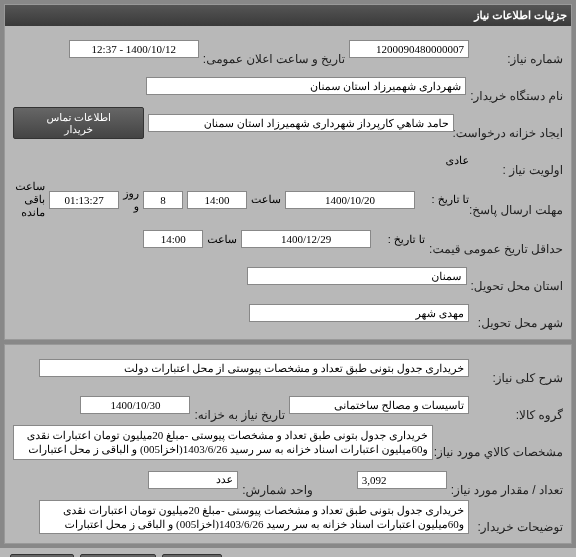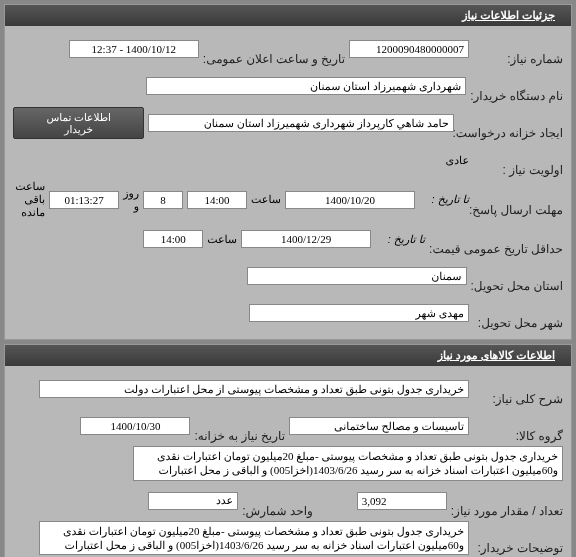--- a/index.html
+++ b/index.html
@@ -13,43 +13,42 @@
   direction: rtl;
 }
 .panel {
   background: #b8b8b8;
   margin: 4px;
   border: 1px solid #999;
 }
 .panel-header {
   background: linear-gradient(to bottom, #555, #3a3a3a);
   color: #fff;
-  padding: 4px 16px;
+  padding: 4px 4px;
   font-size: 11px;
   font-weight: bold;
-  text-decoration: underline;
 }
 .panel-body {
   padding: 6px 8px;
   background: #b8b8b8;
 }
 .row {
   display: flex;
   align-items: center;
   margin-bottom: 3px;
   gap: 4px;
 }
 .label {
   color: #222;
   font-size: 12px;
   white-space: nowrap;
   min-width: 90px;
   margin-top: 20px;
 }
-.label-sm { min-width: 50px; font-style: italic; }
+.label-sm { min-width: 50px; }
 input[type="text"], textarea {
   background: #fff;
   border: 1px solid #888;
   padding: 2px 4px;
   font-family: Tahoma;
   font-size: 11px;
   direction: rtl;
 }
 textarea {
   resize: none;
@@ -141,36 +140,36 @@
 
     <div class="row">
       <span class="label">شهر محل تحویل:</span>
       <input type="text" style="width: 220px;" readonly="" value="مهدی شهر">
     </div>
 
   </div>
 </div>
 
 <div class="panel">
-  <div class="panel-header">اطلاعات کالاهای مورد نیاز</div>
   <div class="panel-body">
 
     <div class="row">
       <span class="label">شرح کلی نیاز:</span>
       <input type="text" class="w-desc" readonly="" value="خریداری جدول بتونی طبق تعداد و مشخصات پیوستی از محل اعتبارات دولت" style="">
     </div>
 
     <div class="row">
       <span class="label">گروه کالا:</span>
       <input type="text" class="w-group" readonly="" value="تاسیسات و مصالح ساختمانی" style="">
       <span class="label" style="min-width:auto">تاریخ نیاز به خزانه:</span>
       <input type="text" class="w-group-date" readonly="" value="1400/10/30" style="">
     </div>
 
     <div class="row" style="align-items:flex-start">
+      <span class="label">مشخصات کالاي مورد نیاز:</span>
       <textarea class="w-desc" rows="2" readonly="" style="">خریداری جدول بتونی طبق تعداد و مشخصات پیوستی -مبلغ 20میلیون تومان اعتبارات نقدی و60میلیون اعتبارات اسناد خزانه به سر رسید 1403/6/26(اخزا005) و الباقی ز محل اعتبارات داخلی</textarea>
     </div>
 
     <div class="row">
       <span class="label">تعداد / مقدار مورد نیاز:</span>
       <input type="text" class="w-qty" readonly="" value="3,092" style="">
       <span class="label" style="min-width:auto;margin-right:40px">واحد شمارش:</span>
       <input type="text" style="width: 90px;" readonly="" value="عدد">
     </div>
 

